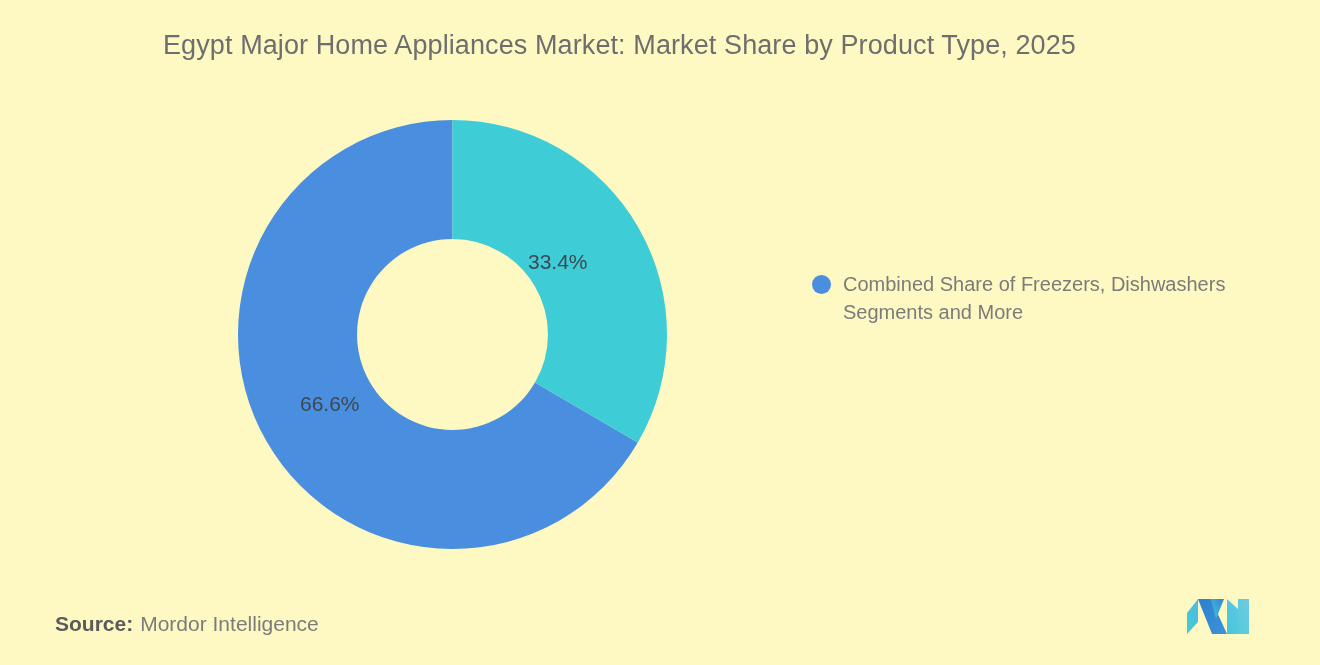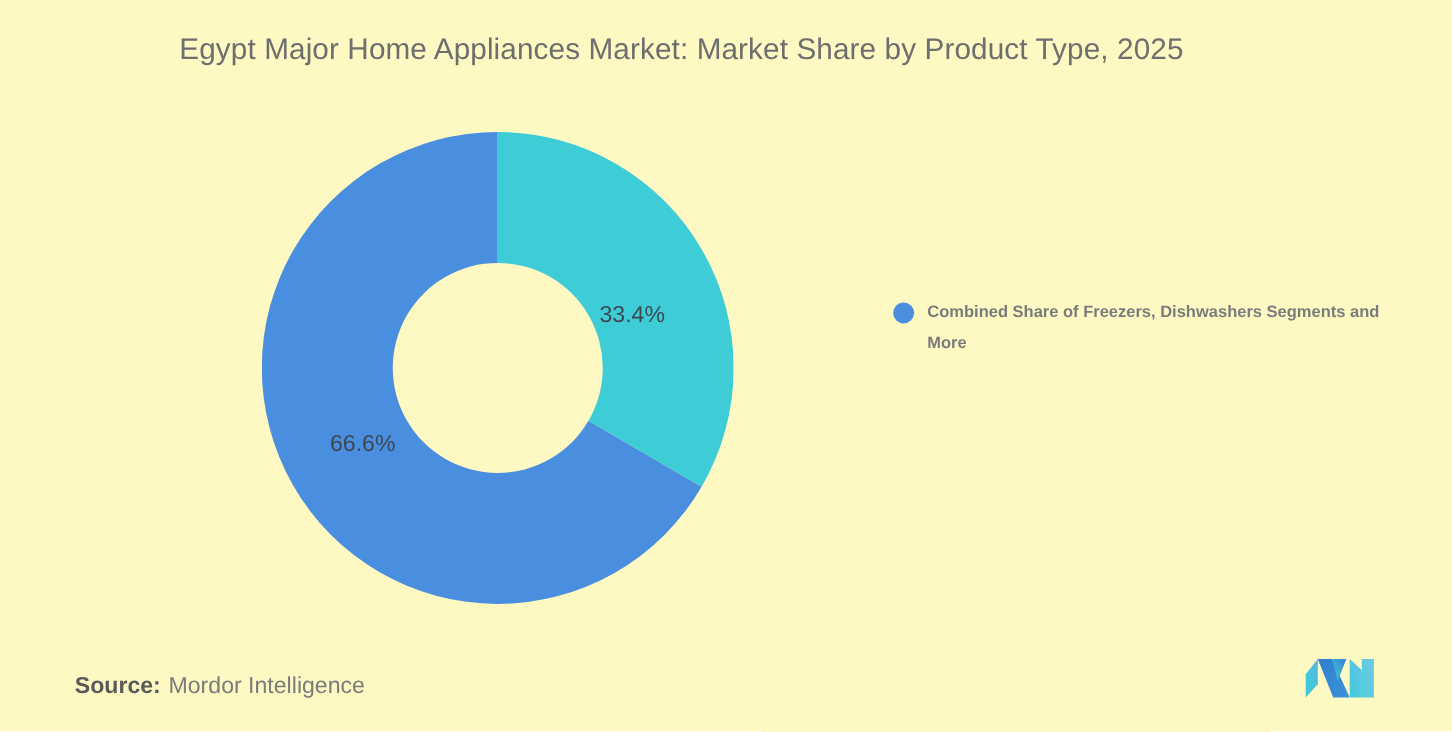--- a/index.html
+++ b/index.html
@@ -48,21 +48,21 @@
 
   
   .slice-label {
     position: absolute;
     font-size: 21px;
     font-weight: 400;
     color: #3d4852;
     white-space: nowrap;
   }
   #slice-label-0 { left: 300px; top: 392px; }
-  #slice-label-1 { left: 545px; top: 250px; margin-top: 25px; }
+  #slice-label-1 { left: 528px; top: 250px; }
 
   
   #legend {
     position: absolute;
     left: 812px;
     top: 270px;
     width: 470px;
   }
   .legend-item {
     display: flex;
@@ -71,31 +71,31 @@
   }
   .legend-swatch {
     flex: 0 0 auto;
     width: 19px;
     height: 19px;
     border-radius: 50%;
     margin-top: 5px;
     margin-right: 12px;
   }
   .legend-label {
-    font-size: 15px;
+    font-size: 20px;
     line-height: 28px;
     color: #7b7b7b;
-    font-weight: 700;
+    font-weight: 400;
     max-width: 430px;
   }
 
   
   #source-line {
     position: absolute;
-    left: 68px;
+    left: 55px;
     top: 612px;
     font-size: 21px;
     color: #6e6e6e;
     white-space: nowrap;
   }
   #source-label {
     font-weight: 700;
     color: #5a5a5a;
   }
   #source-value {

